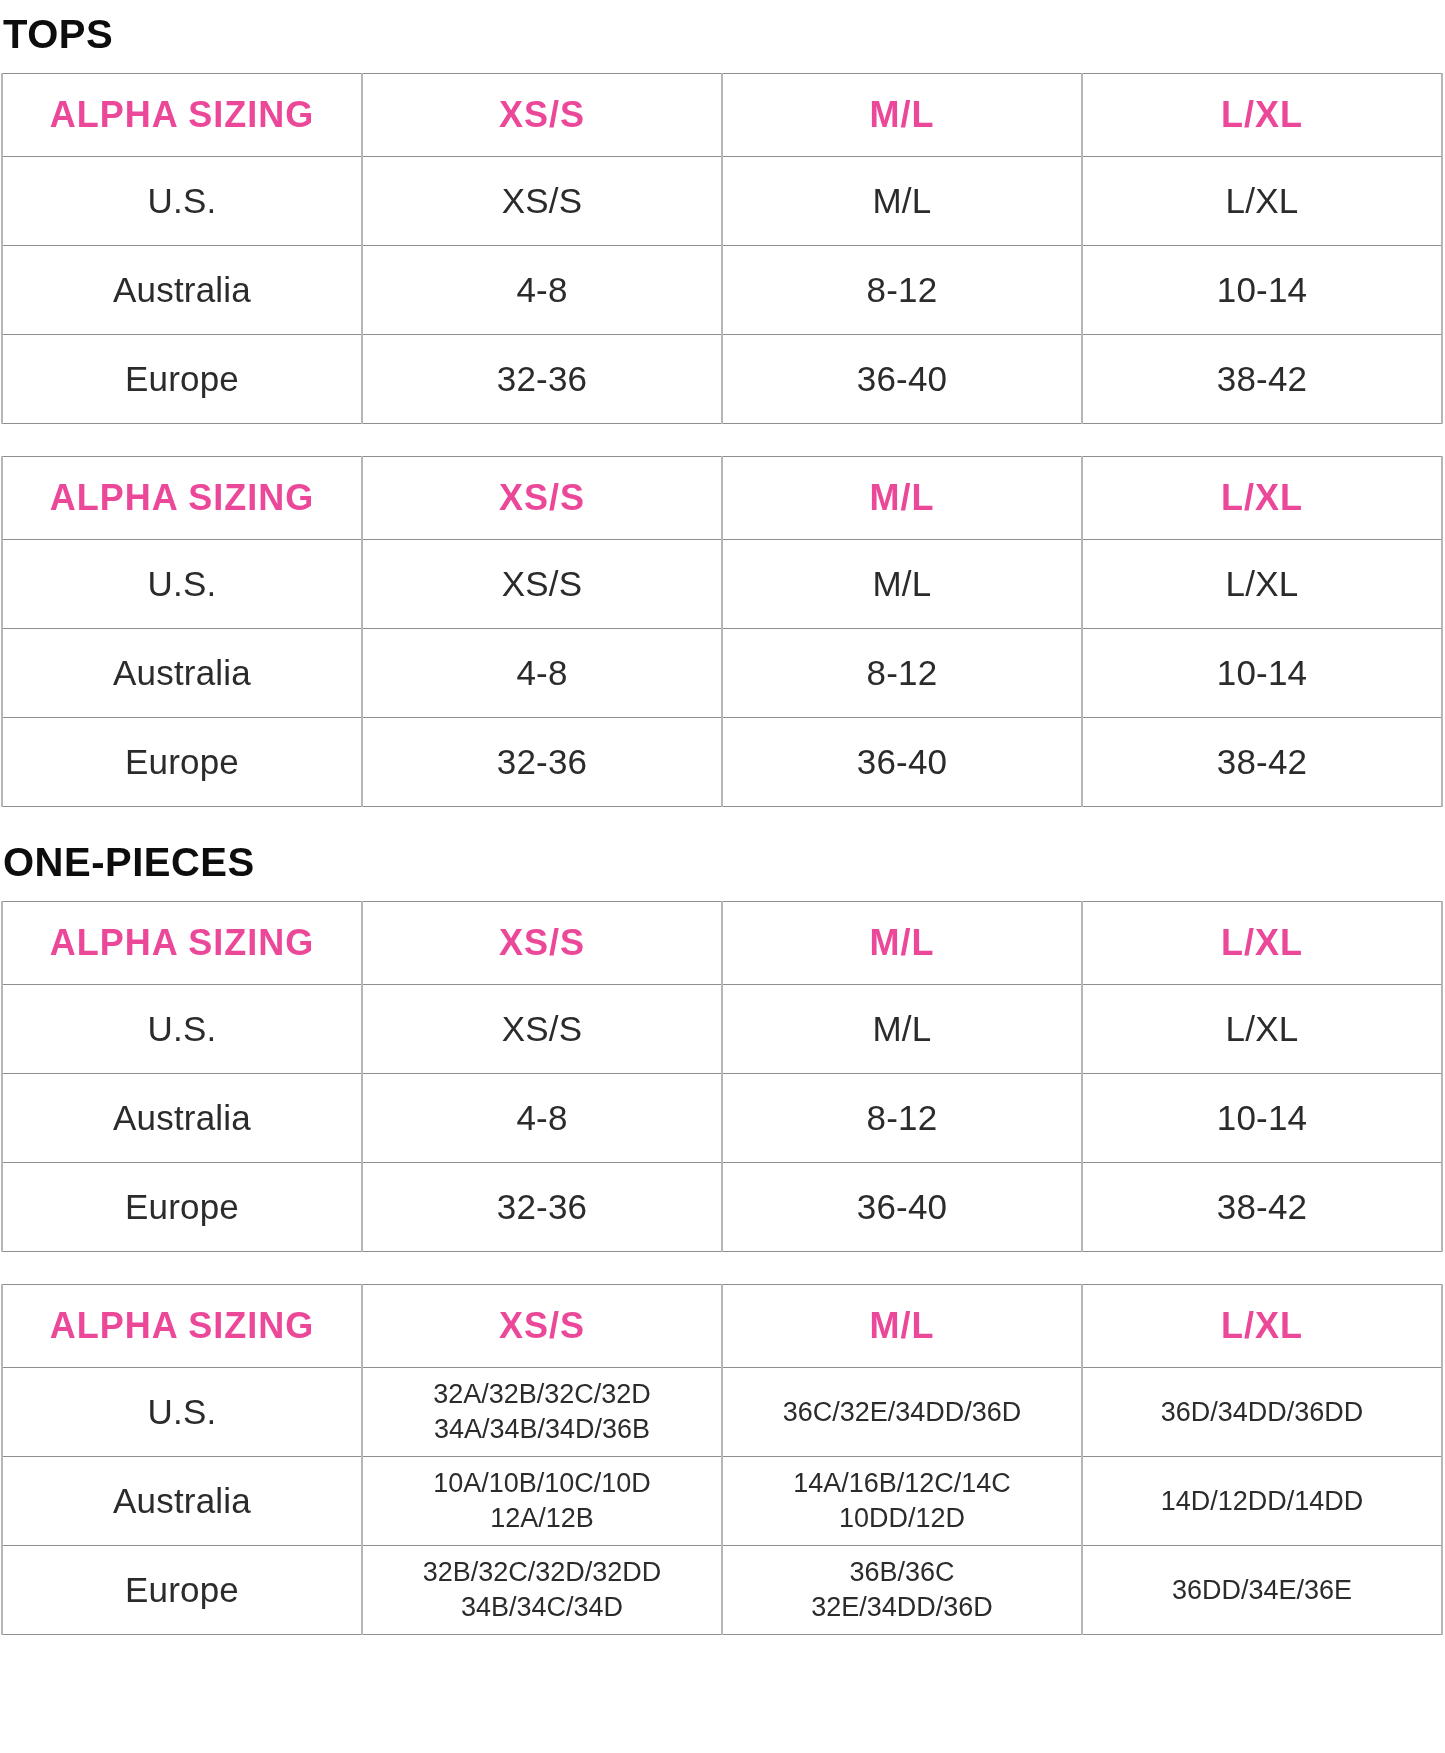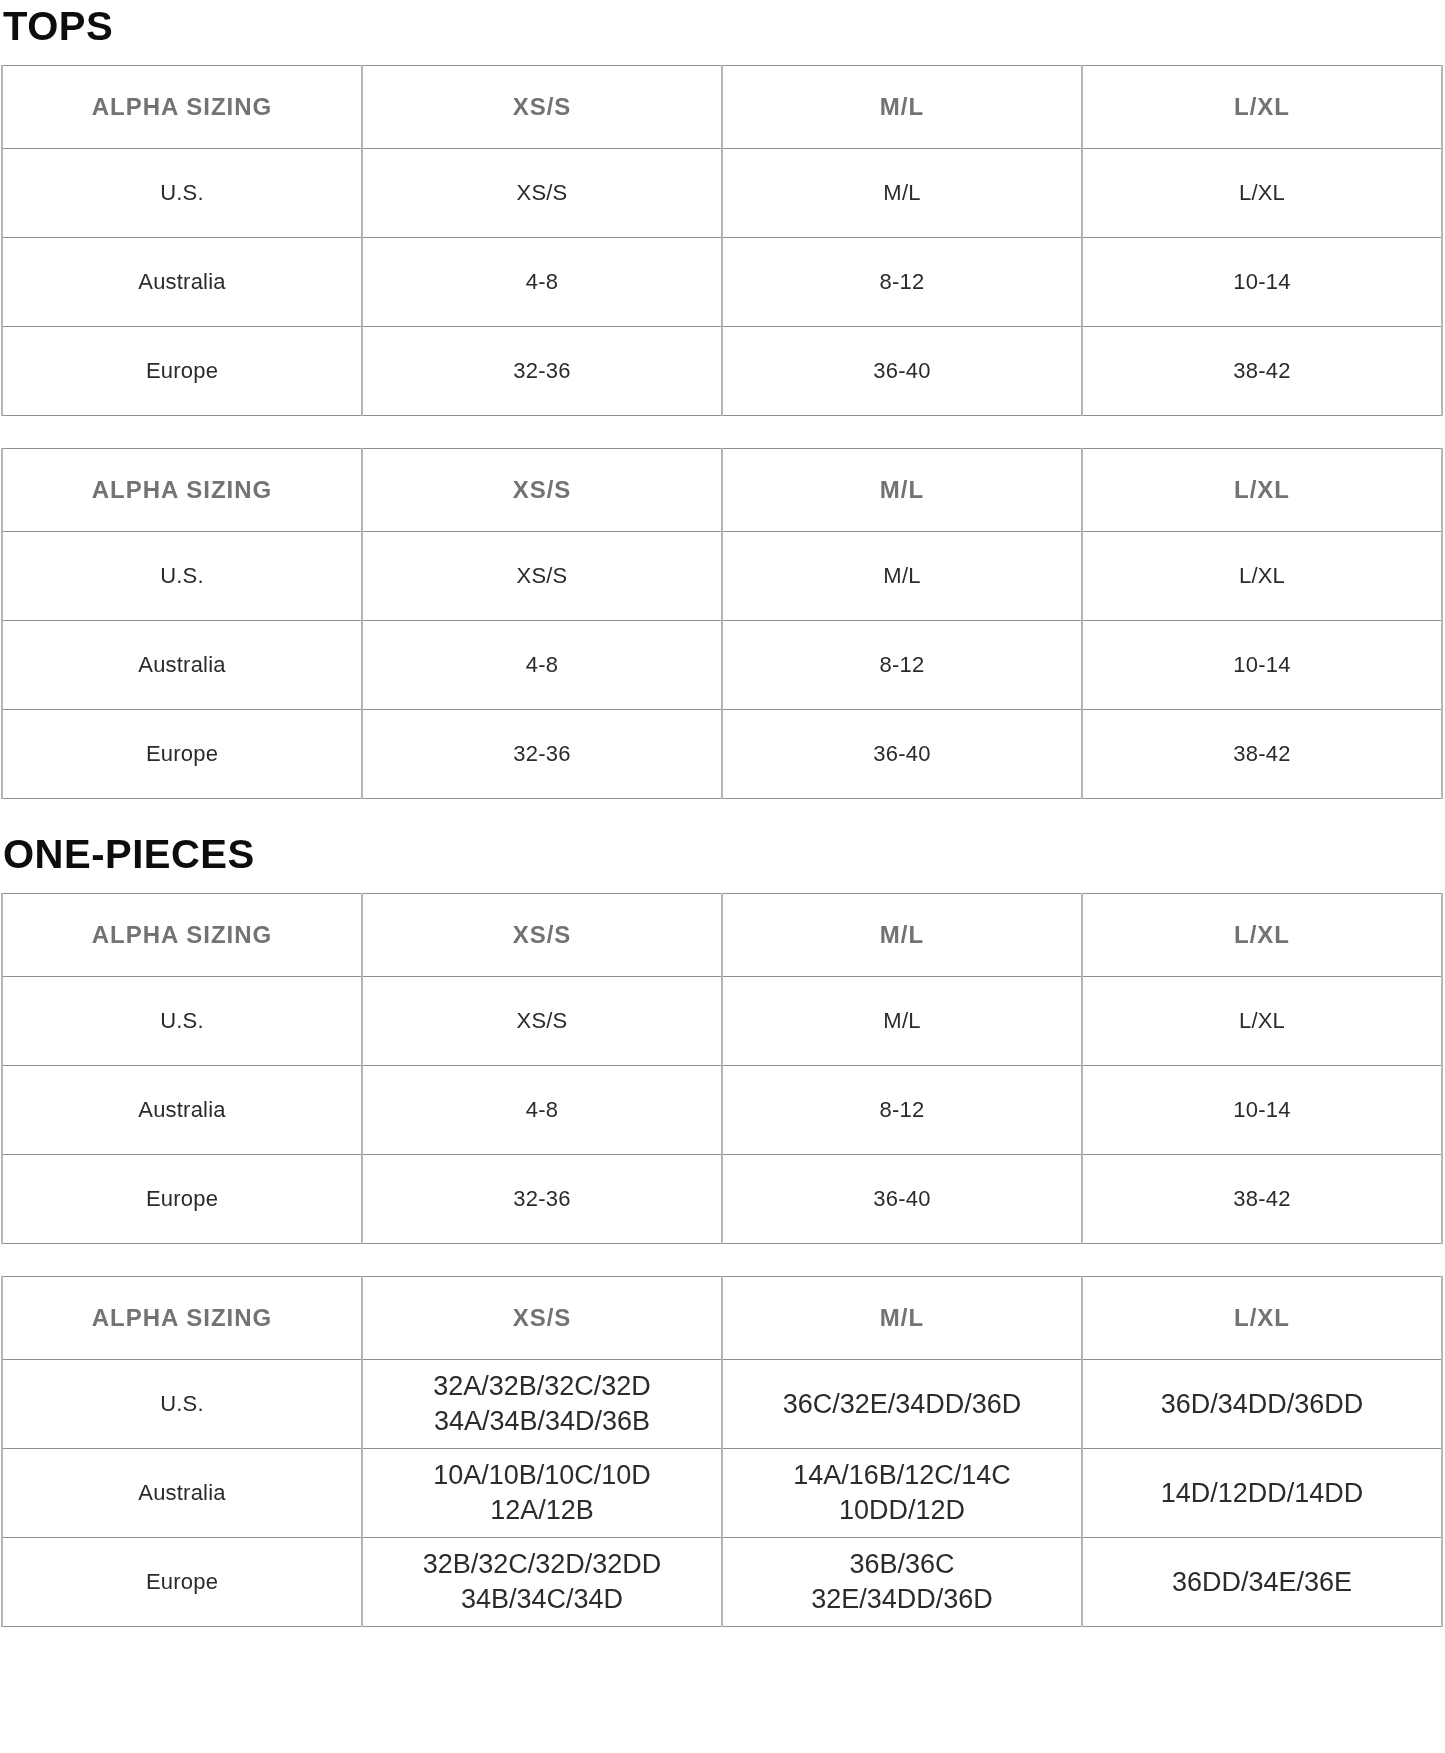--- a/index.html
+++ b/index.html
@@ -10,21 +10,21 @@
   body {
     width: 1445px;
     padding-top: 3px;
     font-family: "Liberation Sans", "DejaVu Sans", sans-serif;
     color: #1a1a1a;
   }
   .size-section {
     margin: 0 0 32px 0;
   }
   .section-title {
-    margin: 0 0 16px 3px;
+    margin: 8px 0 16px 3px;
     font-size: 40px;
     line-height: 46px;
     font-weight: bold;
     letter-spacing: 0.5px;
     color: #0d0d0d;
   }
   table.size-table {
     border-collapse: collapse;
     table-layout: fixed;
     width: 1442px;
@@ -37,28 +37,28 @@
     border-left: 2px solid #b6b6b6;
     border-right: 2px solid #b6b6b6;
     width: 25%;
     padding: 0;
     text-align: center;
     vertical-align: middle;
     overflow: hidden;
   }
   .size-table th {
     height: 82px;
-    font-size: 24px;
+    font-size: 36px;
     font-weight: bold;
     letter-spacing: 1px;
-    color: #737373;
+    color: #ec4899;
   }
   .size-table td {
     height: 88px;
-    font-size: 22px;
+    font-size: 35px;
     font-weight: normal;
     letter-spacing: 0.2px;
     color: #2b2b2b;
     white-space: pre-line;
   }
   .size-table.dense td.cell-value {
     font-size: 27px;
     line-height: 35px;
     letter-spacing: 0;
   }

